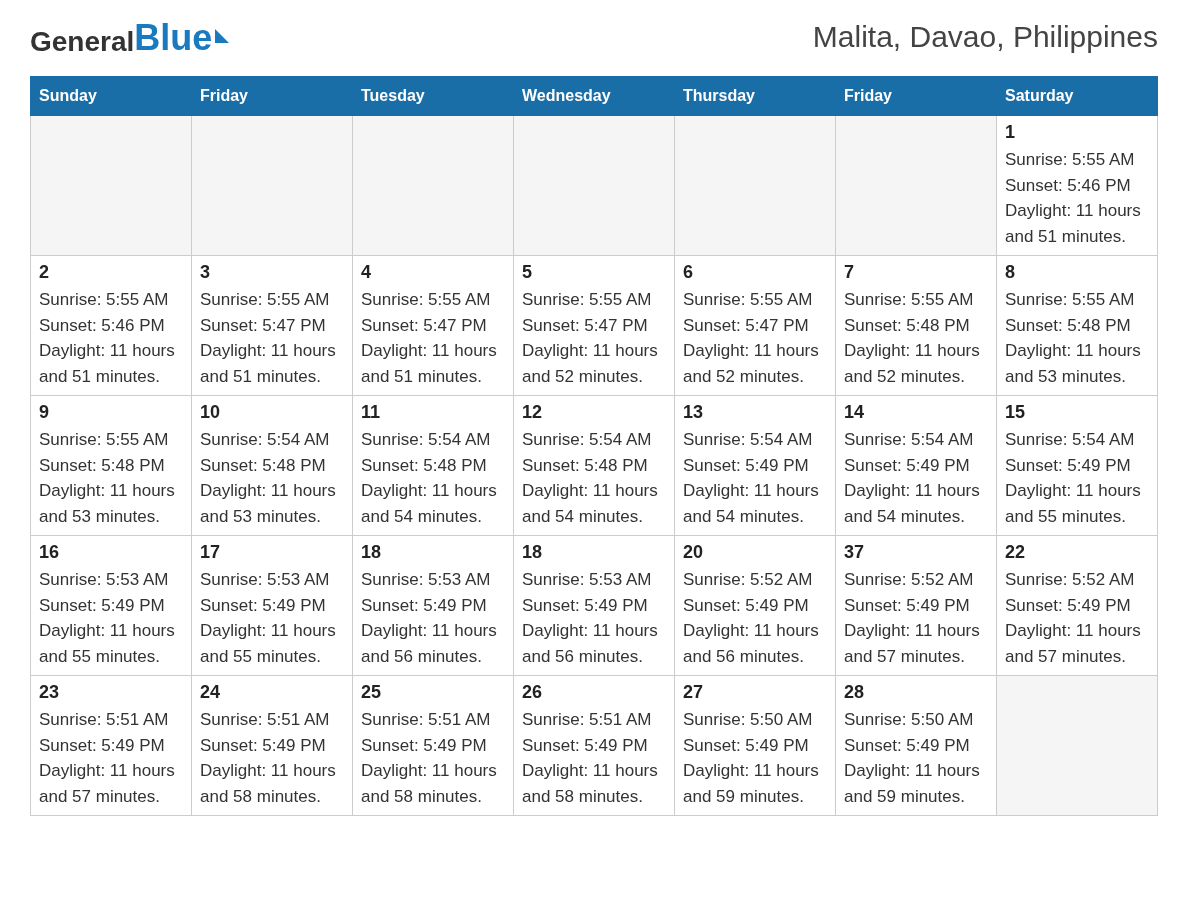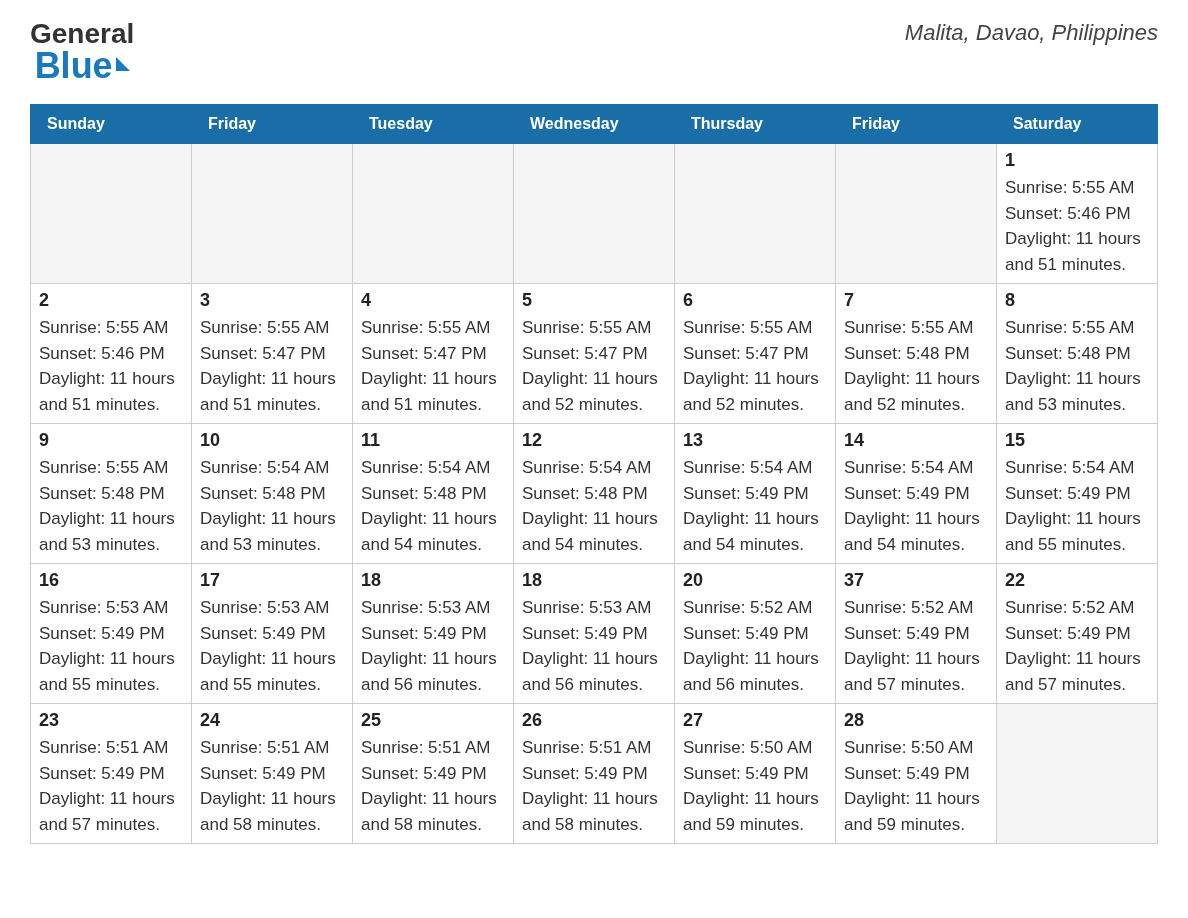--- a/index.html
+++ b/index.html
@@ -11,22 +11,22 @@
       min-height: 918px;
     }
     .header {
       display: flex;
       justify-content: space-between;
       align-items: flex-start;
       margin-bottom: 20px;
     }
     .logo {
       display: flex;
-      flex-direction: column;
-      align-items: center;
+      flex-direction: row;
+      align-items: flex-end;
     }
     .logo-general {
       font-size: 28px;
       font-weight: bold;
       color: #333;
       line-height: 1;
     }
     .logo-blue {
       font-size: 36px;
       font-weight: bold;
@@ -48,36 +48,35 @@
     .title-block {
       text-align: right;
     }
     .title-block h1 {
       font-size: 48px;
       font-weight: bold;
       color: #222;
       line-height: 1.1;
     }
     .title-block h2 {
-      font-size: 22px;
+      font-size: 30px;
       font-weight: normal;
       color: #444;
-      font-style: italic;
     }
     table {
       width: 100%;
       border-collapse: collapse;
       table-layout: fixed;
     }
     thead tr th {
       background-color: #1a6ea8;
       color: #fff;
       font-size: 16px;
       font-weight: bold;
-      padding: 10px 16px;
+      padding: 10px 8px;
       text-align: left;
       border: 1px solid #1a6ea8;
     }
     tbody tr td {
       border: 1px solid #ccc;
       vertical-align: top;
       padding: 6px 8px;
       font-size: 13px;
       color: #333;
       min-height: 90px;

